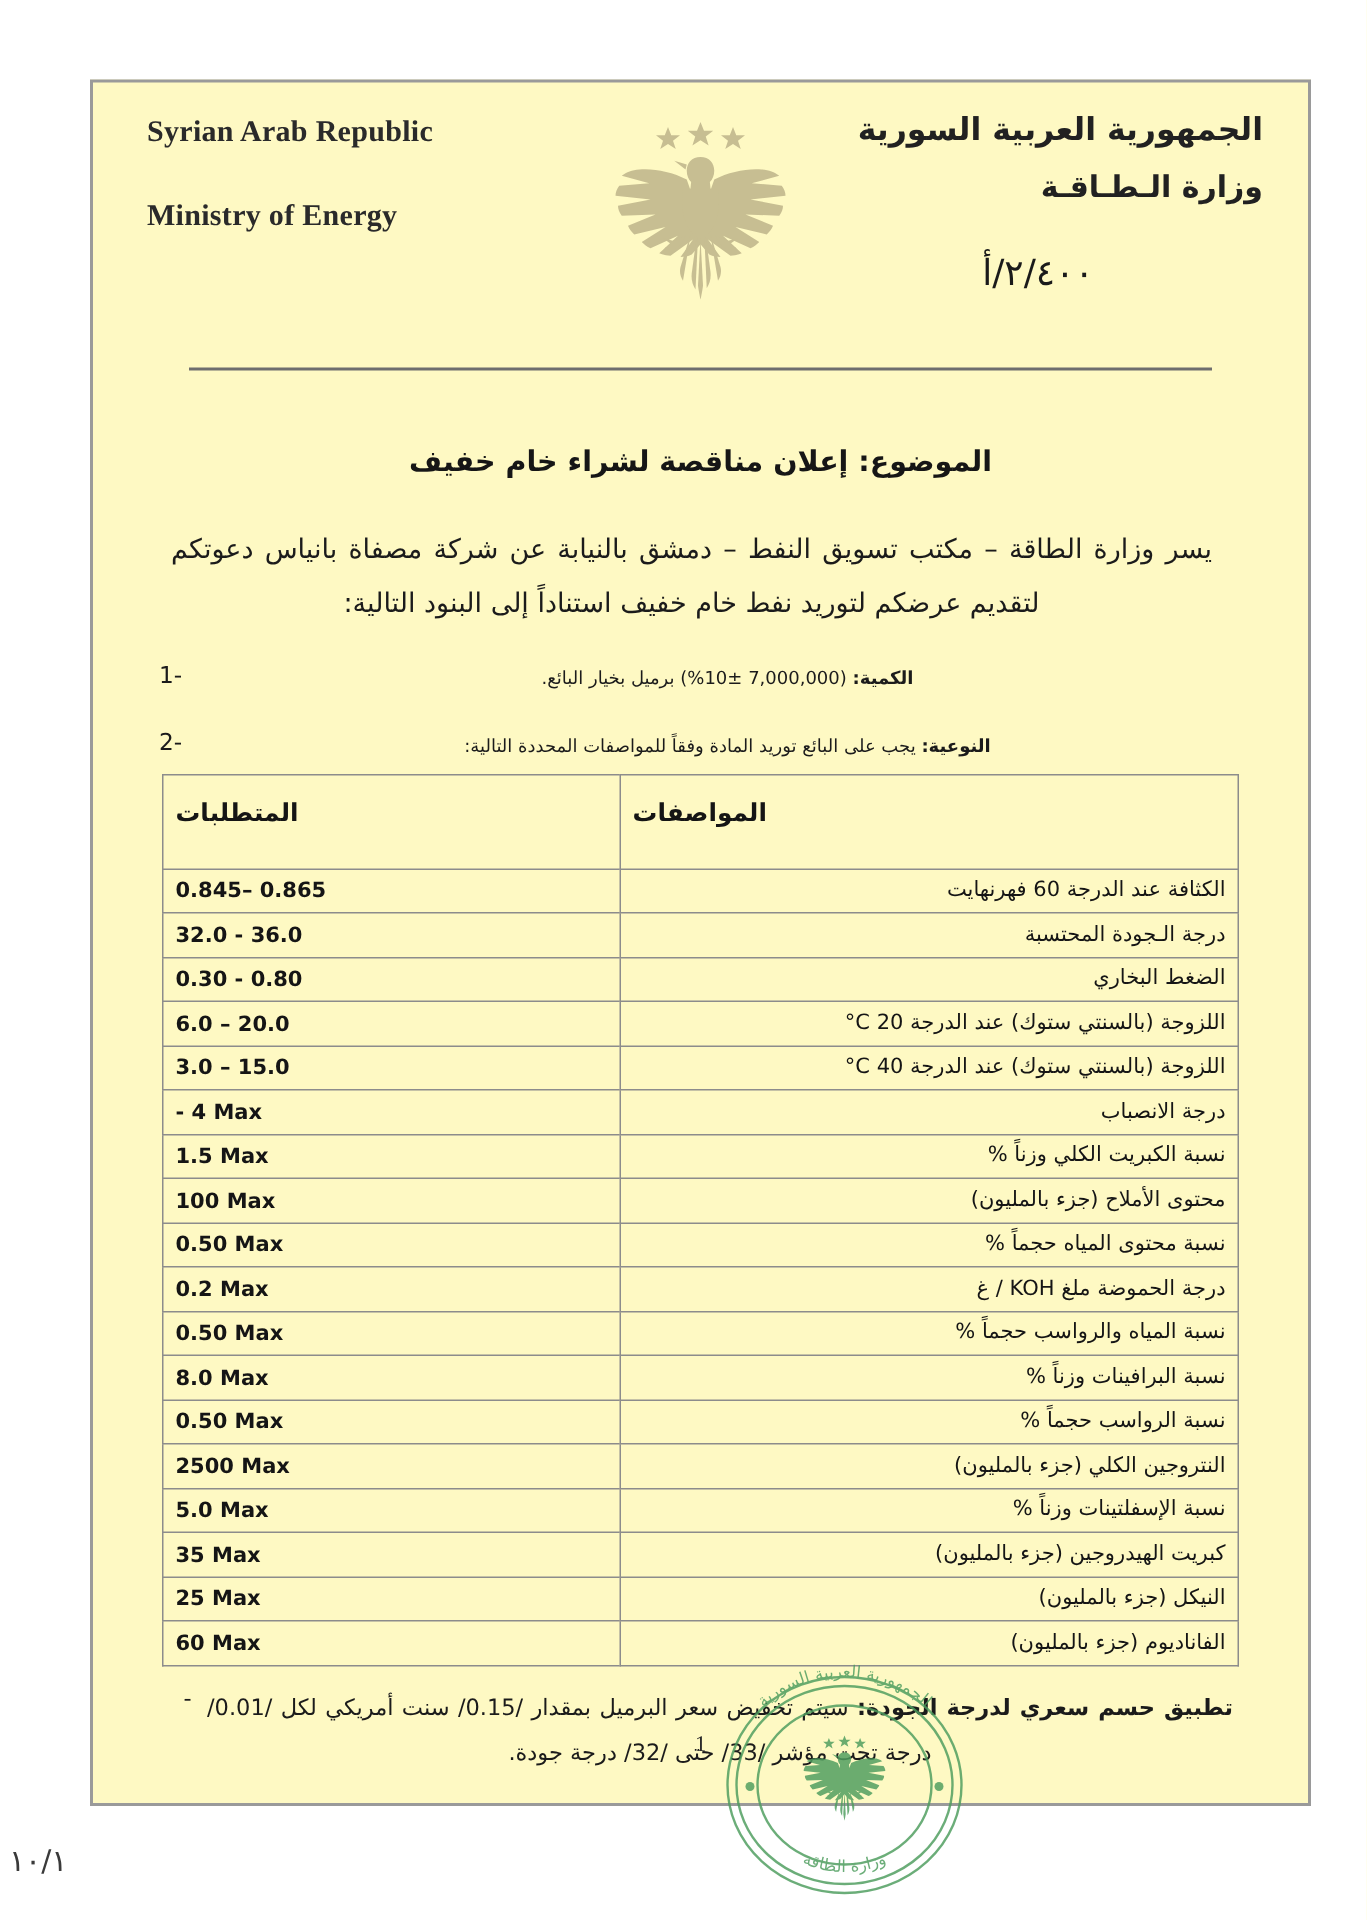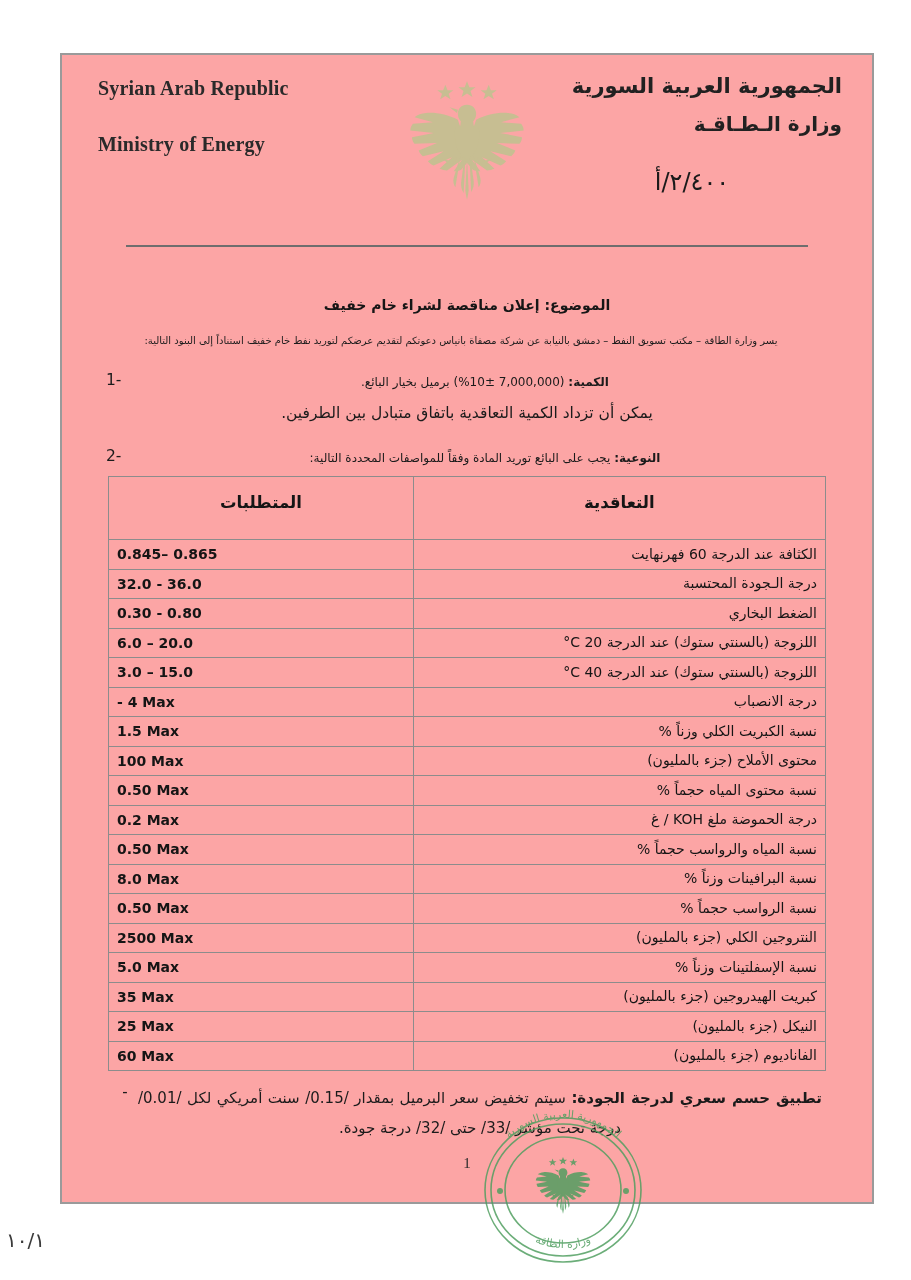--- a/index.html
+++ b/index.html
@@ -19,21 +19,21 @@
 
   
   #page-frame {
     position: absolute;
     left: 60px;
     top: 53px;
     width: 814px;
     height: 1151px;
     border: 2px solid #9a9a9a;
     box-sizing: border-box;
-    background: #fca5a5;
+    background: #fef9c3;
   }
 
   
   #letterhead {
     position: relative;
     height: 185px;
   }
   .lh-en {
     position: absolute;
     left: 36px;
@@ -111,29 +111,29 @@
     top: 200px;
     padding: 0 44px;
     direction: rtl;
     text-align: right;
   }
 
   #subject-line {
     text-align: center;
     font-family: "DejaVu Sans", sans-serif;
     font-weight: bold;
-    font-size: 14px;
+    font-size: 19px;
     color: #161616;
     margin-top: 42px;
-    margin-bottom: 18px;
+    margin-bottom: 30px;
   }
 
   .para {
     font-family: "DejaVu Sans", sans-serif;
-    font-size: 10px;
+    font-size: 18px;
     line-height: 2.0;
     color: #1b1b1b;
     text-align: justify;
     text-align-last: center;
     margin: 0 20px 20px 8px;
   }
 
   
   .clause {
     display: flex;
@@ -186,21 +186,21 @@
     border: 1px solid #8c8c8c;
     padding: 2px 8px;
     font-family: "DejaVu Sans", sans-serif;
     font-size: 14px;
     color: #151515;
     vertical-align: middle;
   }
   table#spec-table th {
     font-weight: bold;
     font-size: 16.5px;
-    text-align: center;
+    text-align: left;
     height: 46px;
     padding-bottom: 14px;
     margin-left: 32px;
   }
   td.col-spec {
     text-align: right;
     height: 24.5px;
     line-height: 1.25;
     margin-top: 40px;
   }
@@ -338,40 +338,39 @@
     <div id="subject-line">الموضوع: إعلان مناقصة لشراء خام خفيف</div>
 
     <div class="para">يسر وزارة الطاقة – مكتب تسويق النفط – دمشق بالنيابة عن شركة مصفاة بانياس دعوتكم لتقديم عرضكم لتوريد نفط خام خفيف استناداً إلى البنود التالية:</div>
 
     <div class="clause">
       <div class="clause-num">1-</div>
       <div class="clause-body clause-center">
         <span class="lead">الكمية:</span><span> (7,000,000 ±10%) برميل بخيار البائع.</span>
       </div>
     </div>
-    <div class="clause-sub">يمكن أن تزداد الكمية التعاقدية باتفاق متبادل بين الطرفين.</div>
 
     <div class="spacer-sm"></div>
 
     <div class="clause">
       <div class="clause-num">2-</div>
       <div class="clause-body clause-center">
         <span class="lead">النوعية:</span><span> يجب على البائع توريد المادة وفقاً للمواصفات المحددة التالية:</span>
       </div>
     </div>
 
     <div id="spec-table-wrap">
       <table id="spec-table">
         <colgroup>
           <col class="c-spec">
           <col class="c-req">
         </colgroup>
         <thead>
           <tr>
-            <th>التعاقدية</th>
+            <th>المواصفات</th>
             <th>المتطلبات</th>
           </tr>
         </thead>
         <tbody id="spec-tbody">
 
         <tr>
               <td class="col-spec">الكثافة عند الدرجة  60 فهرنهايت</td>
               <td class="col-req">0.845–  0.865</td>
             </tr>
             <tr>

